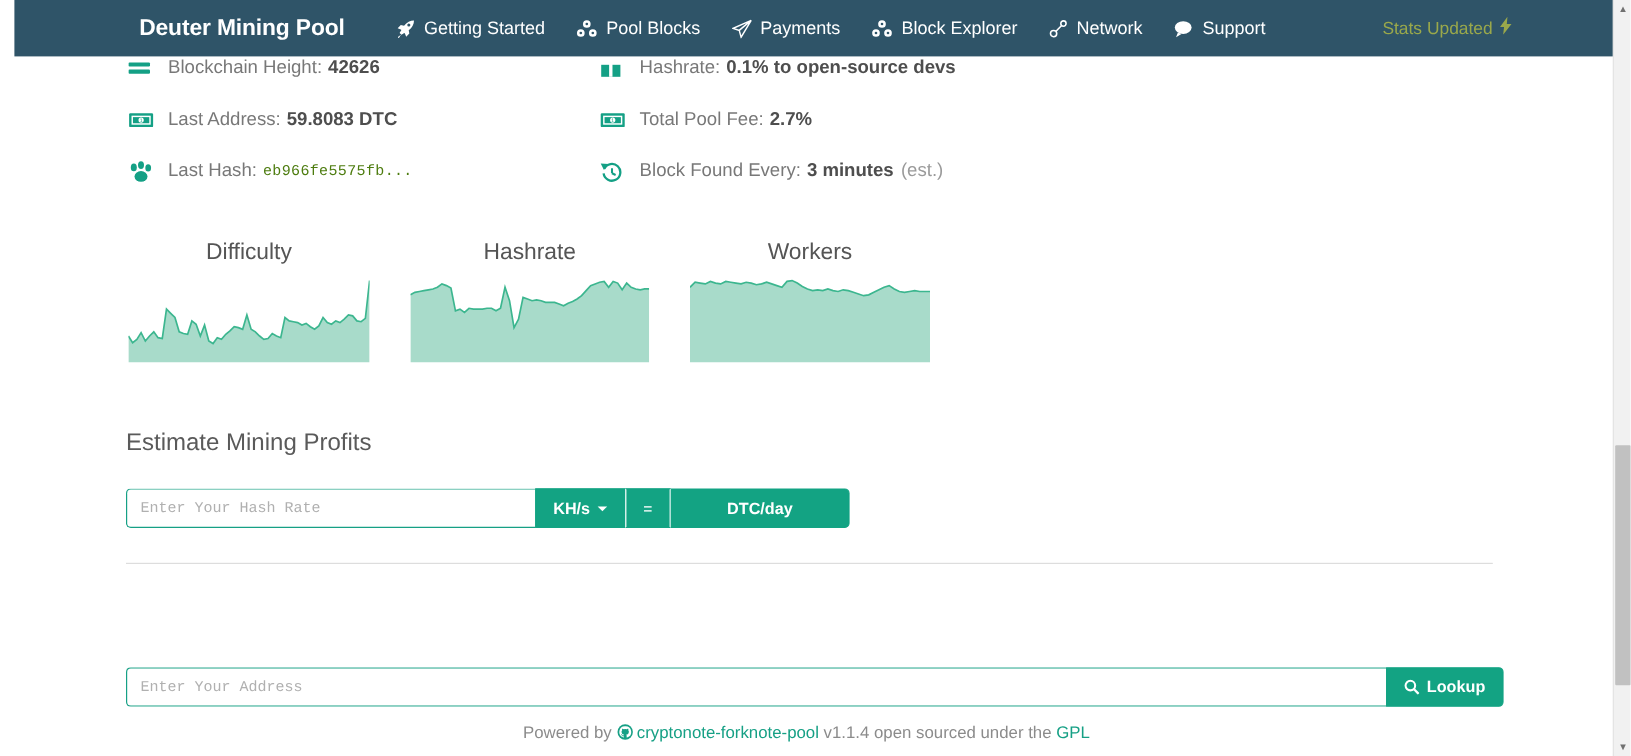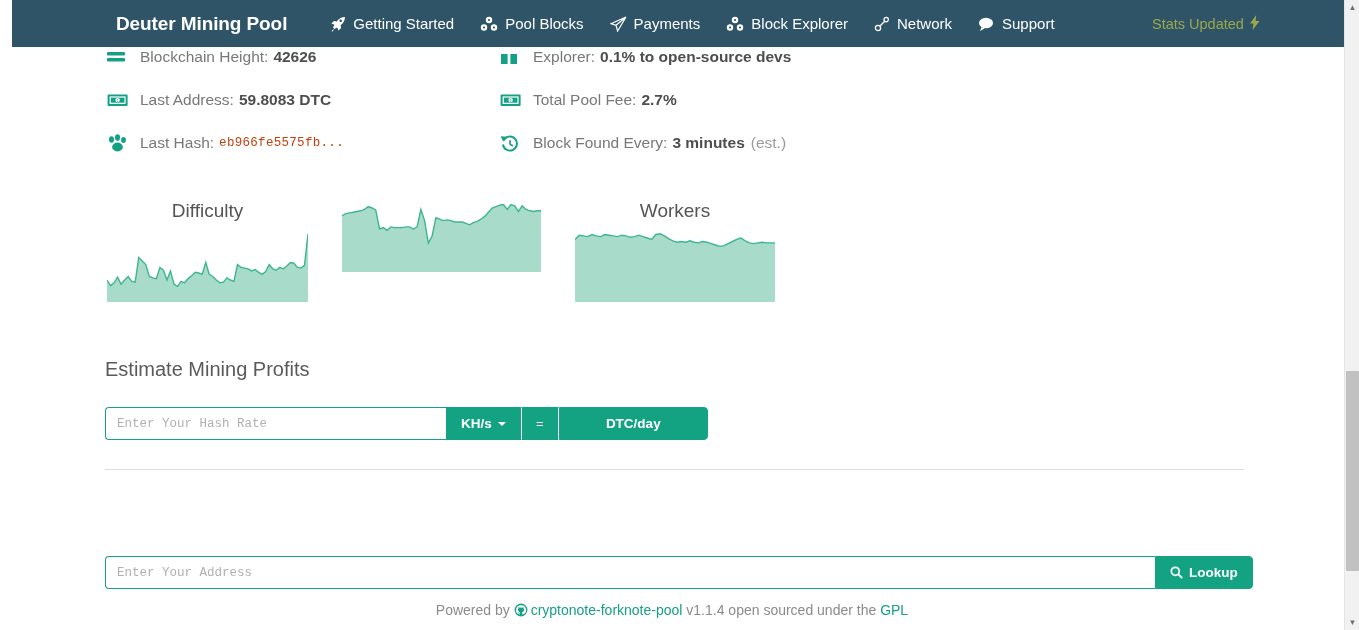--- a/index.html
+++ b/index.html
@@ -72,21 +72,21 @@
     width: 24px; margin-right: 9px;
     display: inline-flex; align-items: center; justify-content: flex-start;
     color: #14a085;
   }
   .stat-row .lbl { color: #787878; }
   .stat-row .val { color: #4e4e4e; font-weight: bold; margin-left: 5px; }
   .stat-row .val.mono {
     font-family: "Liberation Mono", monospace;
     font-weight: normal;
     font-size: 12.5px;
-    color: #c2410c;
+    color: #4d7c0f;
     letter-spacing: 0.3px;
   }
   .stat-row .sub { color: #9a9a9a; margin-left: 6px; font-weight: normal; }
 
   .r-left  { left: 107px; }
   .r-right { left: 500px; }
   .row0 { top: 14px; }
   .row1 { top: 57px; }
   .row2 { top: 100px; }
 
@@ -363,21 +363,21 @@
       <span class="val mono">eb966fe5575fb...</span>
     </div>
 
     <div class="stat-row r-right row0">
       <span class="sic">
         <svg width="20" height="16" viewBox="0 0 20 16">
             <rect x="1" y="5" width="16" height="10" fill="#14a085"></rect>
             <rect x="7.6" y="2" width="2.8" height="13" fill="#ffffff"></rect>
           </svg>
       </span>
-      <span class="lbl">Explorer:</span>
+      <span class="lbl">Hashrate:</span>
       <span class="val">0.1% to open-source devs</span>
     </div>
 
     <div class="stat-row r-right row1">
       <span class="sic">
         <svg width="22" height="16" viewBox="0 0 22 16">
             <rect x="0.6" y="2.4" width="20" height="11.5" rx="1" fill="#14a085"></rect>
             <rect x="2.6" y="4.4" width="16" height="7.5" fill="#ffffff"></rect>
             <rect x="3.8" y="5.6" width="13.6" height="5.1" fill="#14a085"></rect>
             <circle cx="10.6" cy="8.1" r="2.2" fill="#ffffff"></circle>
@@ -407,20 +407,21 @@
 
     <div class="chartbox" style="left:3px; top:0; width:201px;">
       <div class="chart-title">Difficulty</div>
       <svg id="spark-0" width="201" height="72" viewBox="0 0 201 72" preserveAspectRatio="none">
           <path d="M0.00 50.00 L3.53 55.60 L7.05 52.80 L10.58 47.20 L14.11 54.20 L17.63 50.00 L21.16 46.50 L24.68 51.40 L28.21 52.10 L31.74 27.60 L35.26 31.10 L38.79 34.60 L42.32 46.50 L45.84 47.90 L49.37 48.60 L52.89 37.40 L56.42 40.20 L59.95 50.00 L63.47 40.90 L67.00 54.20 L70.53 56.30 L74.05 51.40 L77.58 52.80 L81.11 48.60 L84.63 45.80 L88.16 42.30 L91.68 43.00 L95.21 44.40 L98.74 32.50 L102.26 44.40 L105.79 46.50 L109.32 50.00 L112.84 52.80 L116.37 52.10 L119.89 47.90 L123.42 50.00 L126.95 51.40 L130.47 34.60 L134.00 37.40 L137.53 38.10 L141.05 38.80 L144.58 40.90 L148.11 39.50 L151.63 42.30 L155.16 44.40 L158.68 41.60 L162.21 34.60 L165.74 38.80 L169.26 40.20 L172.79 37.40 L176.32 38.80 L179.84 36.00 L183.37 32.50 L186.89 33.20 L190.42 37.40 L193.95 38.10 L197.47 35.30 L201.00 3.80 L201 72 L0 72 Z" fill="#a8dbca"></path>
           <path d="M0.00 50.00 L3.53 55.60 L7.05 52.80 L10.58 47.20 L14.11 54.20 L17.63 50.00 L21.16 46.50 L24.68 51.40 L28.21 52.10 L31.74 27.60 L35.26 31.10 L38.79 34.60 L42.32 46.50 L45.84 47.90 L49.37 48.60 L52.89 37.40 L56.42 40.20 L59.95 50.00 L63.47 40.90 L67.00 54.20 L70.53 56.30 L74.05 51.40 L77.58 52.80 L81.11 48.60 L84.63 45.80 L88.16 42.30 L91.68 43.00 L95.21 44.40 L98.74 32.50 L102.26 44.40 L105.79 46.50 L109.32 50.00 L112.84 52.80 L116.37 52.10 L119.89 47.90 L123.42 50.00 L126.95 51.40 L130.47 34.60 L134.00 37.40 L137.53 38.10 L141.05 38.80 L144.58 40.90 L148.11 39.50 L151.63 42.30 L155.16 44.40 L158.68 41.60 L162.21 34.60 L165.74 38.80 L169.26 40.20 L172.79 37.40 L176.32 38.80 L179.84 36.00 L183.37 32.50 L186.89 33.20 L190.42 37.40 L193.95 38.10 L197.47 35.30 L201.00 3.80" fill="none" stroke="#3cb68f" stroke-width="1.4" vector-effect="non-scaling-stroke"></path>
         </svg>
     </div>
 
     <div class="chartbox" style="left:238px; top:0; width:199px;">
+      <div class="chart-title">Hashrate</div>
       <svg id="spark-1" width="199" height="72" viewBox="0 0 199 72" preserveAspectRatio="none">
           <path d="M0.00 15.70 L3.75 13.60 L7.51 12.90 L11.26 12.20 L15.02 11.50 L18.77 10.80 L22.53 9.40 L26.28 6.60 L30.04 8.00 L33.79 10.10 L37.55 29.00 L41.30 27.60 L45.06 30.40 L48.81 26.90 L52.57 27.60 L56.32 27.60 L60.08 27.60 L63.83 26.90 L67.58 26.90 L71.34 29.00 L75.09 26.90 L78.85 9.40 L82.60 20.60 L86.36 43.00 L90.11 36.00 L93.87 17.80 L97.62 19.20 L101.38 20.60 L105.13 19.90 L108.89 20.60 L112.64 22.00 L116.40 22.00 L120.15 22.00 L123.91 23.40 L127.66 24.80 L131.42 22.70 L135.17 21.30 L138.92 19.20 L142.68 16.40 L146.43 12.20 L150.19 8.00 L153.94 6.60 L157.70 5.20 L161.45 4.50 L165.21 9.40 L168.96 4.50 L172.72 5.90 L176.47 11.50 L180.23 5.90 L183.98 9.40 L187.74 10.80 L191.49 11.50 L195.25 10.80 L199.00 10.80 L199 72 L0 72 Z" fill="#a8dbca"></path>
           <path d="M0.00 15.70 L3.75 13.60 L7.51 12.90 L11.26 12.20 L15.02 11.50 L18.77 10.80 L22.53 9.40 L26.28 6.60 L30.04 8.00 L33.79 10.10 L37.55 29.00 L41.30 27.60 L45.06 30.40 L48.81 26.90 L52.57 27.60 L56.32 27.60 L60.08 27.60 L63.83 26.90 L67.58 26.90 L71.34 29.00 L75.09 26.90 L78.85 9.40 L82.60 20.60 L86.36 43.00 L90.11 36.00 L93.87 17.80 L97.62 19.20 L101.38 20.60 L105.13 19.90 L108.89 20.60 L112.64 22.00 L116.40 22.00 L120.15 22.00 L123.91 23.40 L127.66 24.80 L131.42 22.70 L135.17 21.30 L138.92 19.20 L142.68 16.40 L146.43 12.20 L150.19 8.00 L153.94 6.60 L157.70 5.20 L161.45 4.50 L165.21 9.40 L168.96 4.50 L172.72 5.90 L176.47 11.50 L180.23 5.90 L183.98 9.40 L187.74 10.80 L191.49 11.50 L195.25 10.80 L199.00 10.80" fill="none" stroke="#3cb68f" stroke-width="1.4" vector-effect="non-scaling-stroke"></path>
         </svg>
     </div>
 
     <div class="chartbox" style="left:471px; top:0; width:200px;">
       <div class="chart-title">Workers</div>
       <svg id="spark-2" width="200" height="72" viewBox="0 0 200 72" preserveAspectRatio="none">
           <path d="M0.00 9.40 L4.26 5.20 L8.51 5.90 L12.77 6.60 L17.02 4.50 L21.28 5.90 L25.53 6.60 L29.79 4.50 L34.04 5.20 L38.30 5.90 L42.55 6.60 L46.81 5.20 L51.06 5.90 L55.32 7.30 L59.57 6.60 L63.83 5.20 L68.09 6.60 L72.34 8.00 L76.60 9.40 L80.85 4.50 L85.11 3.80 L89.36 5.90 L93.62 8.70 L97.87 10.80 L102.13 12.20 L106.38 11.50 L110.64 12.20 L114.89 10.80 L119.15 12.20 L123.40 12.90 L127.66 11.50 L131.91 12.20 L136.17 13.60 L140.43 15.00 L144.68 16.40 L148.94 15.70 L153.19 13.60 L157.45 11.50 L161.70 9.40 L165.96 8.00 L170.21 10.80 L174.47 12.90 L178.72 13.60 L182.98 12.90 L187.23 12.20 L191.49 12.90 L195.74 12.90 L200.00 12.90 L200 72 L0 72 Z" fill="#a8dbca"></path>

